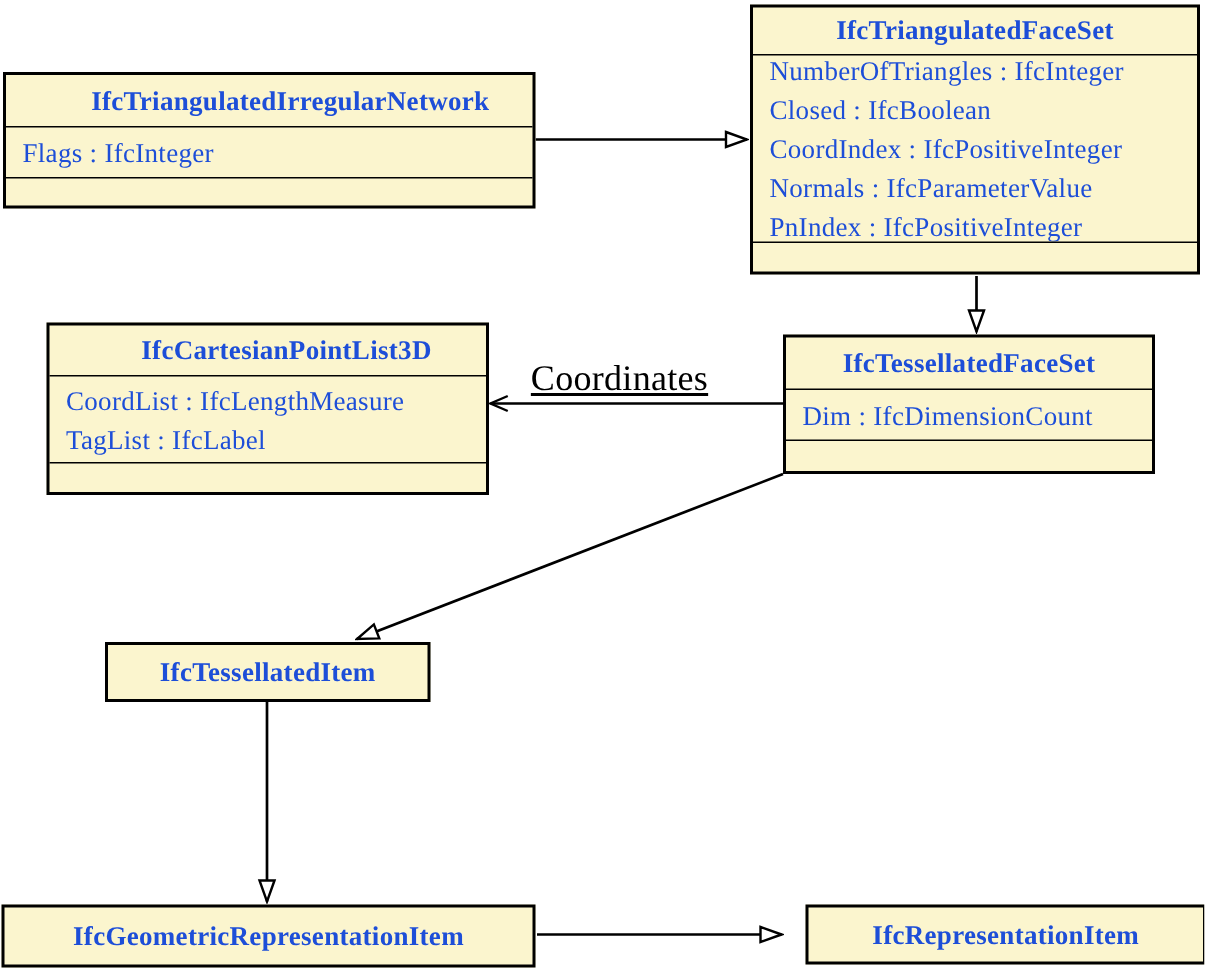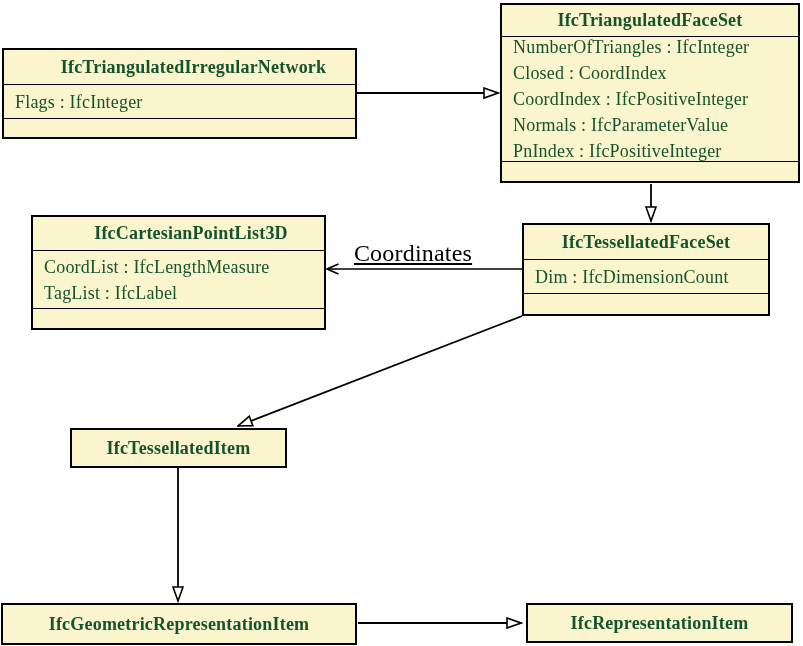--- a/index.html
+++ b/index.html
@@ -22,21 +22,21 @@
     z-index: 1;
   }
   .uml-class {
     position: absolute;
     box-sizing: border-box;
     background: #FBF5CE;
     border: 2px solid #000000;
     display: flex;
     flex-direction: column;
     z-index: 2;
-    color: #14532d;
+    color: #1d4ed8;
   }
   .uml-title {
     box-sizing: border-box;
     font-weight: bold;
     font-size: 18px;
     letter-spacing: 0.2px;
     text-align: center;
     display: flex;
     align-items: center;
     justify-content: center;
@@ -76,21 +76,21 @@
   .c2 { left: 31px;  top: 215px; width: 295px; height: 115px; }
   .c2 .uml-title { height: 33px; padding-left: 25px; }
   .c2 .uml-empty { height: 20px; }
 
   .c3 { left: 522px; top: 223px; width: 248px; height: 93px; }
   .c3 .uml-title { height: 34px; }
   .c3 .uml-empty { height: 21px; }
 
   .c4 { left: 70px;  top: 428px; width: 217px; height: 40px; }
   .c5 { left: 1px;   top: 603px; width: 356px; height: 42px; }
-  .c6 { left: 526px; top: 603px; width: 267px; height: 40px; }
+  .c6 { left: 537px; top: 603px; width: 267px; height: 40px; }
 
   .edge-label {
     position: absolute;
     left: 352px;
     top: 240px;
     width: 122px;
     text-align: center;
     font-size: 24px;
     letter-spacing: 0.2px;
     color: #000000;
@@ -128,21 +128,21 @@
     <div class="uml-attrs">
       <div class="uml-attr">Flags : IfcInteger</div>
     </div>
     <div class="uml-empty"></div>
   </div>
 
   <div class="uml-class c1">
     <div class="uml-title">IfcTriangulatedFaceSet</div>
     <div class="uml-attrs">
       <div class="uml-attr">NumberOfTriangles : IfcInteger</div>
-      <div class="uml-attr">Closed : CoordIndex</div>
+      <div class="uml-attr">Closed : IfcBoolean</div>
       <div class="uml-attr">CoordIndex : IfcPositiveInteger</div>
       <div class="uml-attr">Normals : IfcParameterValue</div>
       <div class="uml-attr">PnIndex : IfcPositiveInteger</div>
     </div>
     <div class="uml-empty"></div>
   </div>
 
   <div class="uml-class c2">
     <div class="uml-title">IfcCartesianPointList3D</div>
     <div class="uml-attrs">

